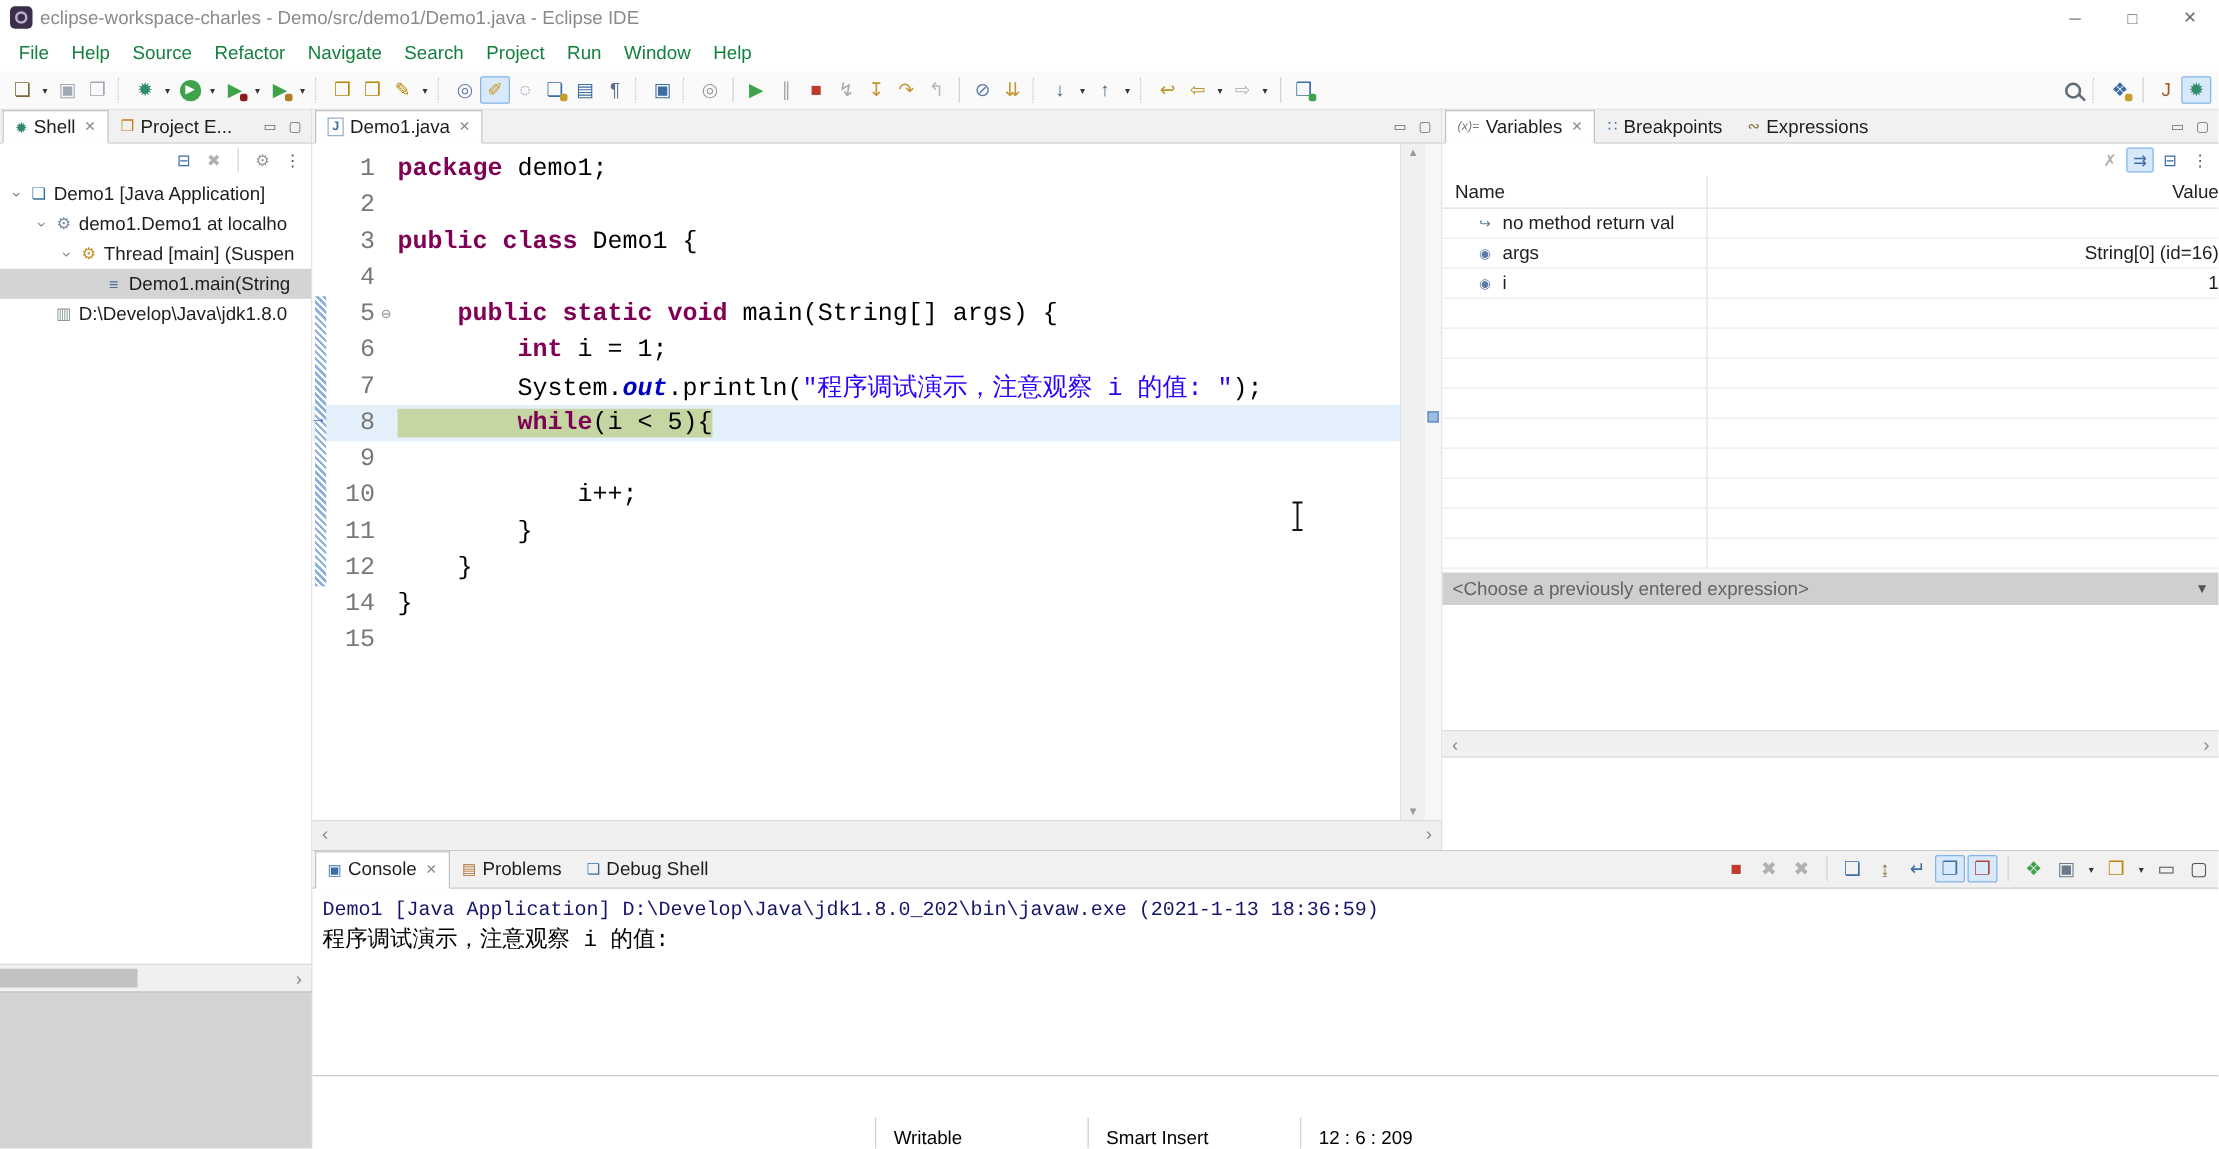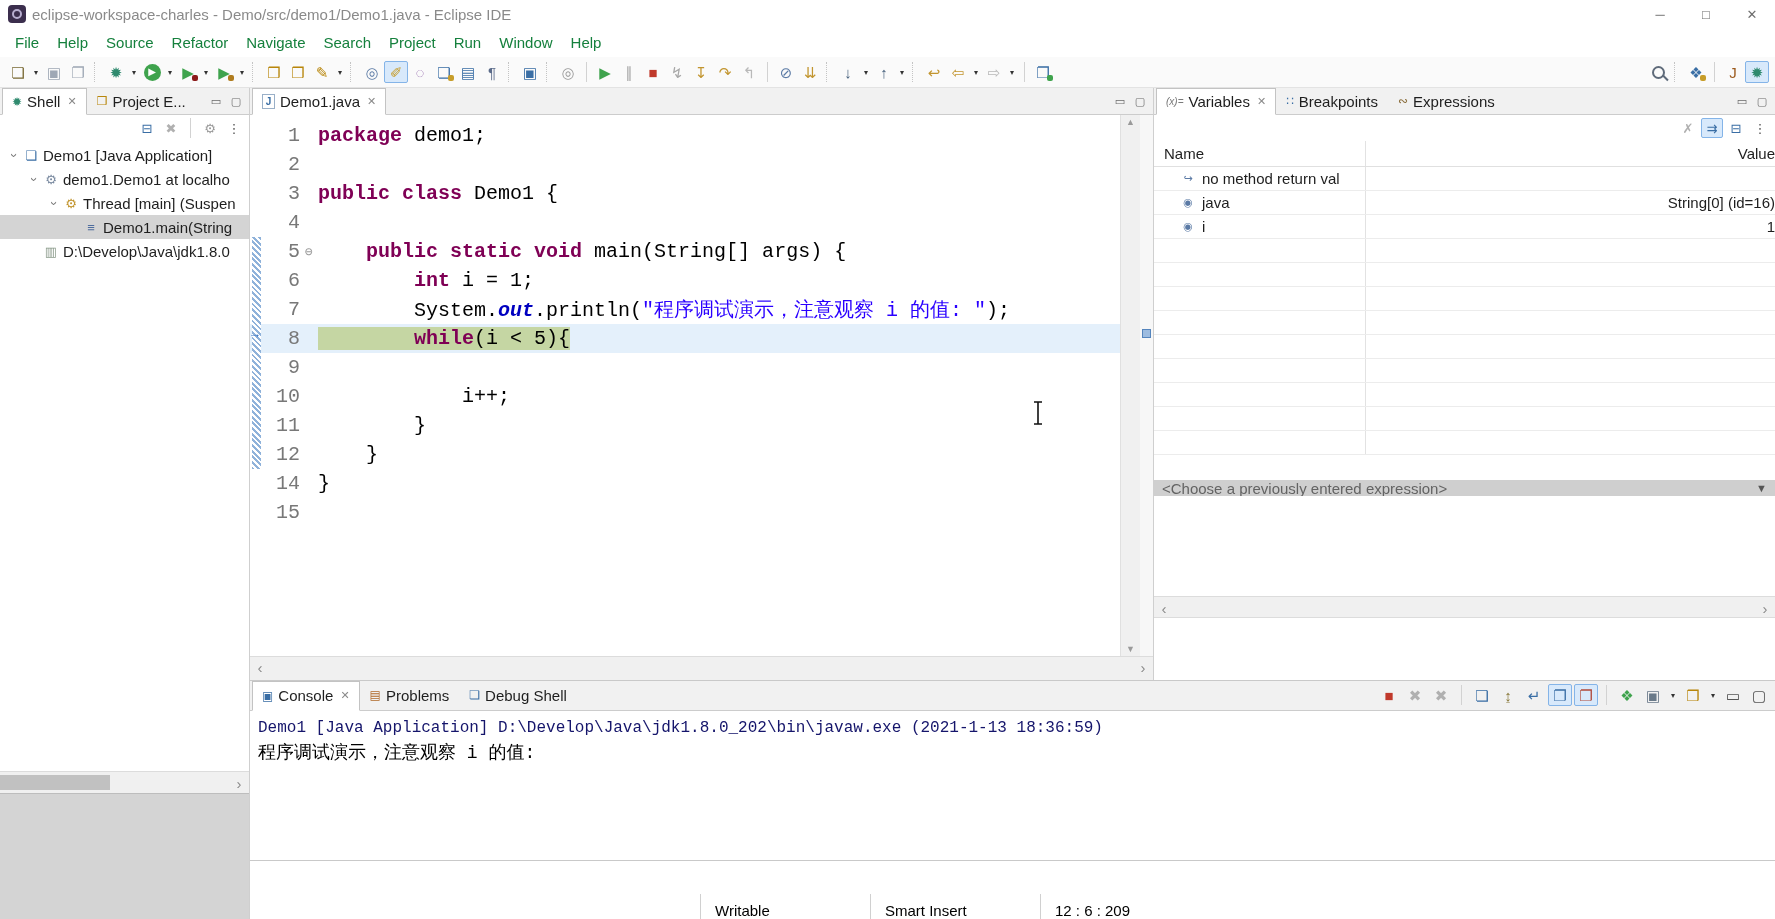--- a/index.html
+++ b/index.html
@@ -89,21 +89,21 @@
   .ruler-mark { position:absolute; left:2px; top:214px; width:9px; height:9px; background:#9dbce0; border:1px solid #5585bd; }
   .ed-hscroll { height:24px; background:#f0f0f0; border-top:1px solid #dcdcdc; position:relative; }
 
   
   .var-table { background:#fff; }
   .var-hrow { height:26px; display:flex; align-items:center; border-bottom:1px solid #e0e0e0; font-size:15px; color:#1e1e1e; }
   .var-row { height:24px; display:flex; align-items:center; border-bottom:1px solid #ececec; }
   .vc-name { width:212px; flex:0 0 auto; display:flex; align-items:center; overflow:hidden; white-space:nowrap; padding-left:10px; border-right:1px solid #e2e2e2; height:100%; }
   .vc-val { flex:1; padding-left:8px; white-space:nowrap; overflow:hidden;text-align:right; }
   .v-ic { width:20px; font-size:11px; text-align:center; flex:0 0 auto; margin-left:14px; margin-right:4px; }
-  .combo { height:16px; margin-top:25px; background:#cfcfcf; color:#636363; display:flex; align-items:center; padding:0 8px;justify-content:center; }
+  .combo { height:26px; margin-top:3px; background:#cfcfcf; color:#636363; display:flex; align-items:center; padding:0 8px;justify-content:center; }
   .combo .dd { margin-left:auto; color:#555; font-size:11px; }
   .var-scrollrow { height:22px; background:#f0f0f0; border-top:1px solid #dcdcdc; border-bottom:1px solid #dcdcdc; position:relative; margin-top:100px; }
   .detail-rest { flex:1; background:#fff; }
 
   
   .console { height:185px; display:flex; flex-direction:column; border-top:1px solid #c9c9c9; background:#fff; }
   .console .tabstrip { height:30px; }
   .con-body { flex:1; padding:5px 16px 0 8px; overflow:hidden; font-family:"Liberation Mono","DejaVu Sans Mono",monospace; }
   .con-header { color:#15156b; font-size:16px; line-height:24px; white-space:nowrap; }
   .con-out { color:#000; font-size:18px; line-height:26px; white-space:nowrap; }
@@ -448,21 +448,21 @@
                 <div class="var-row">
                   <div class="vc-name">
                     <span class="v-ic" style="color: rgb(91, 122, 165);">↪</span>
                     <span>no method return val</span>
                   </div>
                   <div class="vc-val"></div>
                 </div>
                 <div class="var-row">
                   <div class="vc-name">
                     <span class="v-ic" style="color: rgb(91, 122, 165);">◉</span>
-                    <span>java</span>
+                    <span>args</span>
                   </div>
                   <div class="vc-val">String[0]  (id=16)</div>
                 </div>
                 <div class="var-row">
                   <div class="vc-name">
                     <span class="v-ic" style="color: rgb(91, 122, 165);">◉</span>
                     <span>i</span>
                   </div>
                   <div class="vc-val">1</div>
                 </div>

